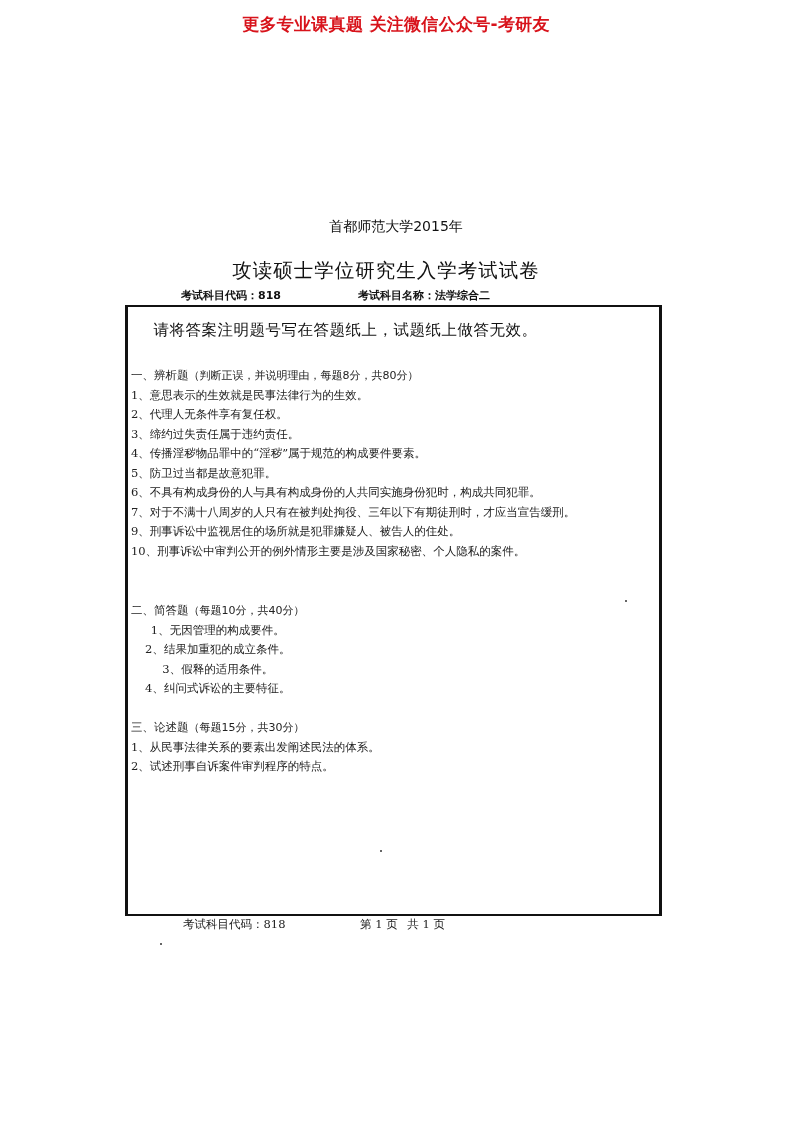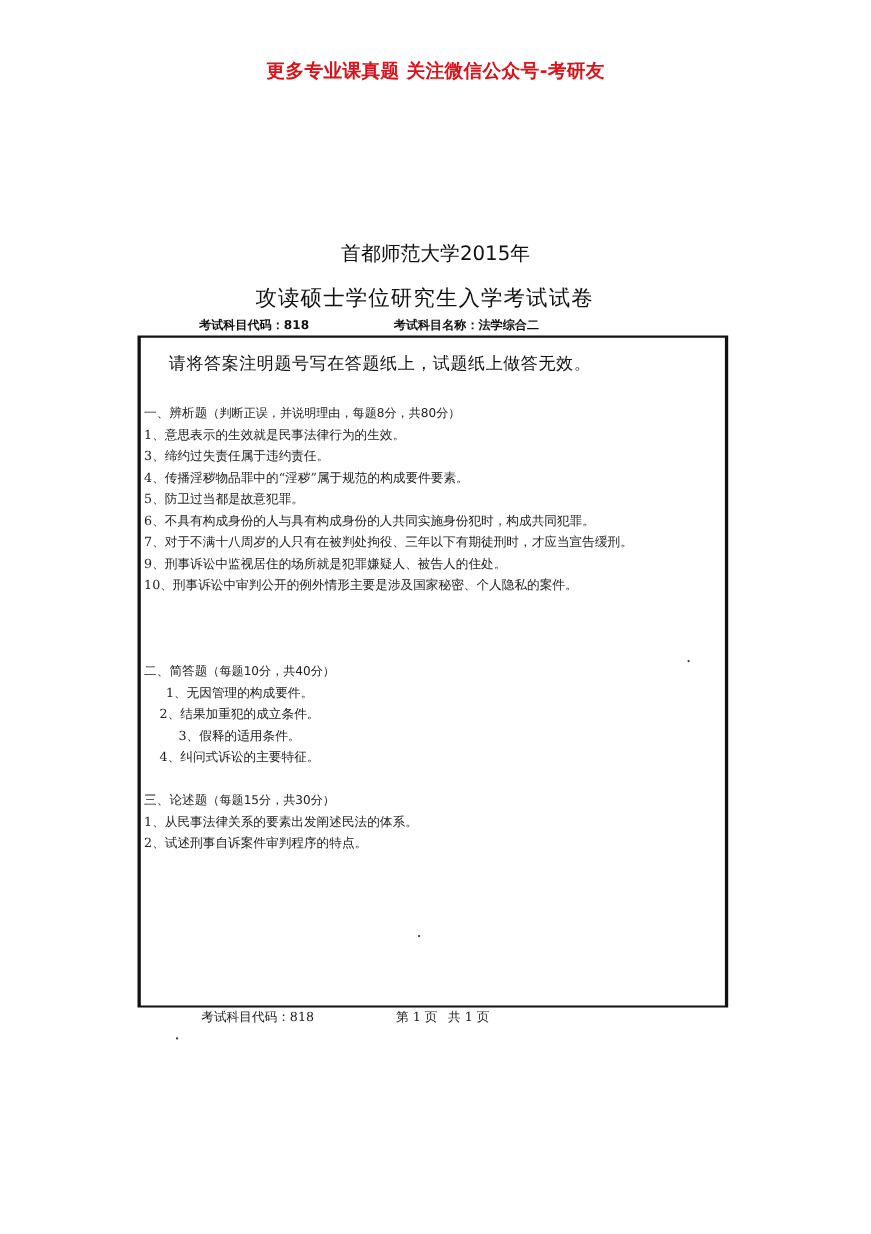--- a/index.html
+++ b/index.html
@@ -4,26 +4,26 @@
 <style>
   html, body { margin: 0; padding: 0; }
   body {
     width: 792px; height: 1122px; position: relative; overflow: hidden;
     background: #ffffff; color: #1a1a1a;
     font-family: "DejaVu Serif", "Liberation Serif", serif;
   }
   .banner {
     position: absolute; top: 13px; left: 0; width: 792px; text-align: center;
     font-family: "DejaVu Sans", "Liberation Sans", sans-serif;
-    font-weight: bold; font-size: 17px; color: #d8131b; letter-spacing: 0.3px; margin-top: 40px;
+    font-weight: bold; font-size: 17px; color: #d8131b; letter-spacing: 0.3px;
   }
   .title1 {
     position: absolute; top: 218px; left: 0; width: 792px; text-align: center;
     font-family: "DejaVu Sans", "Liberation Sans", sans-serif;
-    font-size: 18px; color: #111;
+    font-size: 14px; color: #111;
   }
   .title2 {
     position: absolute; top: 257px; left: 0; width: 772px; text-align: center;
     font-family: "DejaVu Sans", "Liberation Sans", sans-serif;
     font-size: 19.5px; color: #111; letter-spacing: 1px;
   }
   .meta {
     position: absolute; top: 288px; font-family: "DejaVu Sans", "Liberation Sans", sans-serif;
     font-size: 11px; font-weight: bold; color: #111;
   }
@@ -63,20 +63,21 @@
 <div class="meta code">考试科目代码：818</div>
 <div class="meta name">考试科目名称：法学综合二</div>
 
 <div class="box"></div>
 
 <div class="notice">请将答案注明题号写在答题纸上，试题纸上做答无效。</div>
 
 <div class="section sec1">
   <div class="sec-head"><span>一、辨析题</span><span class="bold">（判断正误，并说明理由，每题8分，共80分）</span></div>
   <div class="item">1、意思表示的生效就是民事法律行为的生效。</div>
+  <div class="item">2、代理人无条件享有复任权。</div>
   <div class="item">3、缔约过失责任属于违约责任。</div>
   <div class="item">4、传播淫秽物品罪中的“淫秽”属于规范的构成要件要素。</div>
   <div class="item">5、防卫过当都是故意犯罪。</div>
   <div class="item">6、不具有构成身份的人与具有构成身份的人共同实施身份犯时，构成共同犯罪。</div>
   <div class="item">7、对于不满十八周岁的人只有在被判处拘役、三年以下有期徒刑时，才应当宣告缓刑。</div>
   <div class="item">9、刑事诉讼中监视居住的场所就是犯罪嫌疑人、被告人的住处。</div>
   <div class="item">10、刑事诉讼中审判公开的例外情形主要是涉及国家秘密、个人隐私的案件。</div>
 </div>
 
 <div class="section sec2">

